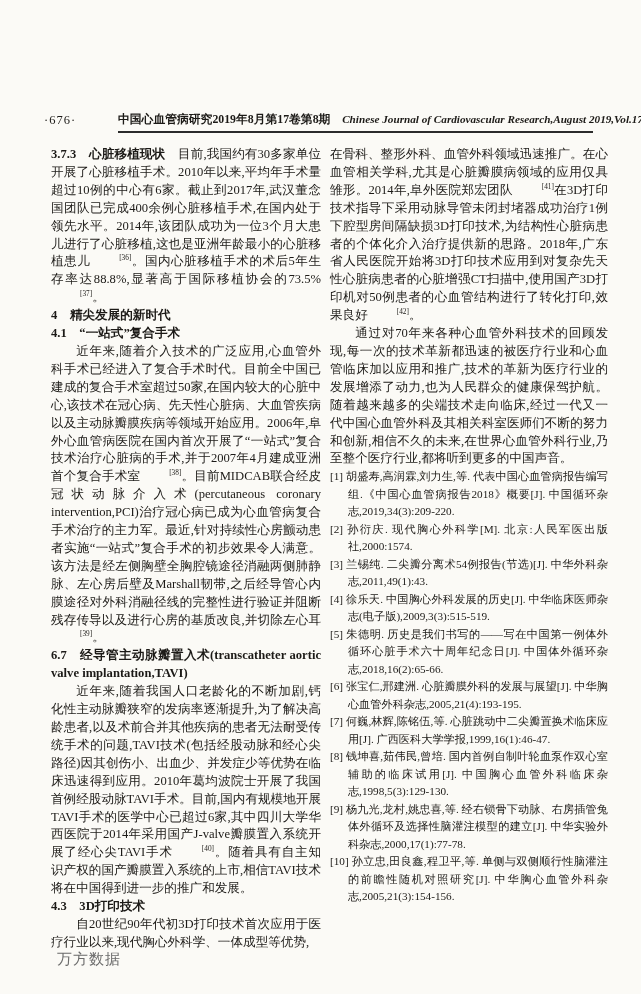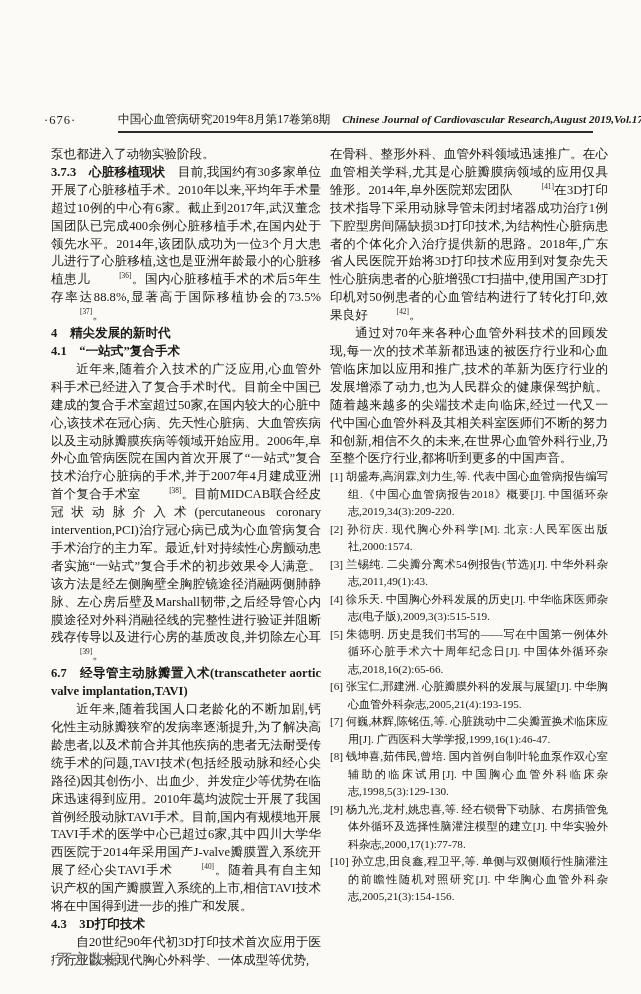--- a/index.html
+++ b/index.html
@@ -13,21 +13,21 @@
   }
   .page{position:absolute;inset:0;}
   .pageno{
     position:absolute;left:44px;top:113px;
     font-size:12.5px;letter-spacing:1px;white-space:nowrap;
   }
   .jtitle{
     position:absolute;left:118px;top:112px;width:500px;
     white-space:nowrap;font-size:11.8px;
   }
-  .jcn{font-weight:400;}
+  .jcn{font-weight:700;}
   .jen{font-style:italic;font-weight:bold;font-size:11.2px;}
   .rule{
     position:absolute;left:118px;top:131px;width:475px;height:2px;
     background:#2b2b2b;
   }
   .col{
     position:absolute;top:146px;
     font-size:12.6px;line-height:17.9px;
     text-align:justify;
   }
@@ -58,21 +58,20 @@
 
   <div class="jtitle">
     <span class="jcn">中国心血管病研究2019年8月第17卷第8期</span>
     <span>&nbsp;&nbsp;</span>
     <span class="jen">Chinese Journal of Cardiovascular Research,August 2019,Vol.17,No.8</span>
   </div>
 
   <div class="rule"></div>
 
   <div class="col col-left" id="col-left">
-      <p class="para"><span>泵也都进入了动物实验阶段。</span></p>
       <p class="para"><span class="b">3.7.3　心脏移植现状　</span><span>目前,我国约有30多家单位开展了心脏移植手术。2010年以来,平均年手术量超过10例的中心有6家。截止到2017年,武汉董念国团队已完成400余例心脏移植手术,在国内处于领先水平。2014年,该团队成功为一位3个月大患儿进行了心脏移植,这也是亚洲年龄最小的心脏移植患儿</span><sup>[36]</sup><span>。国内心脏移植手术的术后5年生存率达88.8%,显著高于国际移植协会的73.5%</span><sup>[37]</sup><span>。</span></p>
       <p class="para"><span class="b">4　精尖发展的新时代</span></p>
       <p class="para"><span class="b">4.1　“一站式”复合手术</span></p>
       <p class="para indent"><span>近年来,随着介入技术的广泛应用,心血管外科手术已经进入了复合手术时代。目前全中国已建成的复合手术室超过50家,在国内较大的心脏中心,该技术在冠心病、先天性心脏病、大血管疾病以及主动脉瓣膜疾病等领域开始应用。2006年,阜外心血管病医院在国内首次开展了“一站式”复合技术治疗心脏病的手术,并于2007年4月建成亚洲首个复合手术室</span><sup>[38]</sup><span>。目前MIDCAB联合经皮冠状动脉介入术(percutaneous coronary intervention,PCI)治疗冠心病已成为心血管病复合手术治疗的主力军。最近,针对持续性心房颤动患者实施“一站式”复合手术的初步效果令人满意。该方法是经左侧胸壁全胸腔镜途径消融两侧肺静脉、左心房后壁及Marshall韧带,之后经导管心内膜途径对外科消融径线的完整性进行验证并阻断残存传导以及进行心房的基质改良,并切除左心耳</span><sup>[39]</sup><span>。</span></p>
       <p class="para"><span class="b">6.7　经导管主动脉瓣置入术(transcatheter aortic valve implantation,TAVI)</span></p>
       <p class="para indent"><span>近年来,随着我国人口老龄化的不断加剧,钙化性主动脉瓣狭窄的发病率逐渐提升,为了解决高龄患者,以及术前合并其他疾病的患者无法耐受传统手术的问题,TAVI技术(包括经股动脉和经心尖路径)因其创伤小、出血少、并发症少等优势在临床迅速得到应用。2010年葛均波院士开展了我国首例经股动脉TAVI手术。目前,国内有规模地开展TAVI手术的医学中心已超过6家,其中四川大学华西医院于2014年采用国产J-valve瓣膜置入系统开展了经心尖TAVI手术</span><sup>[40]</sup><span>。随着具有自主知识产权的国产瓣膜置入系统的上市,相信TAVI技术将在中国得到进一步的推广和发展。</span></p>
       <p class="para"><span class="b">4.3　3D打印技术</span></p>
       <p class="para indent"><span>自20世纪90年代初3D打印技术首次应用于医疗行业以来,现代胸心外科学、一体成型等优势,</span></p>
     </div>
 

